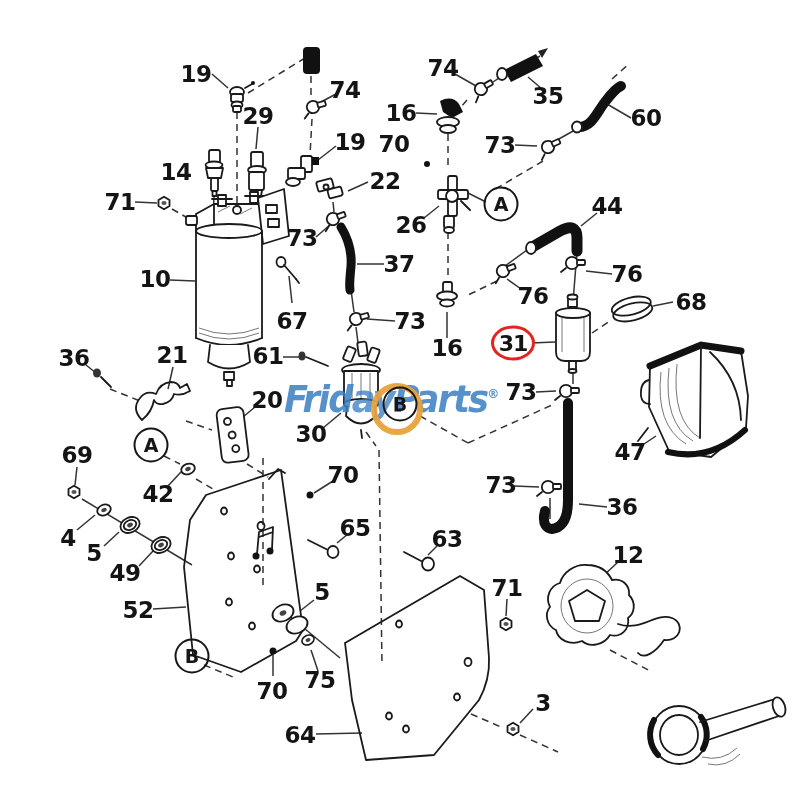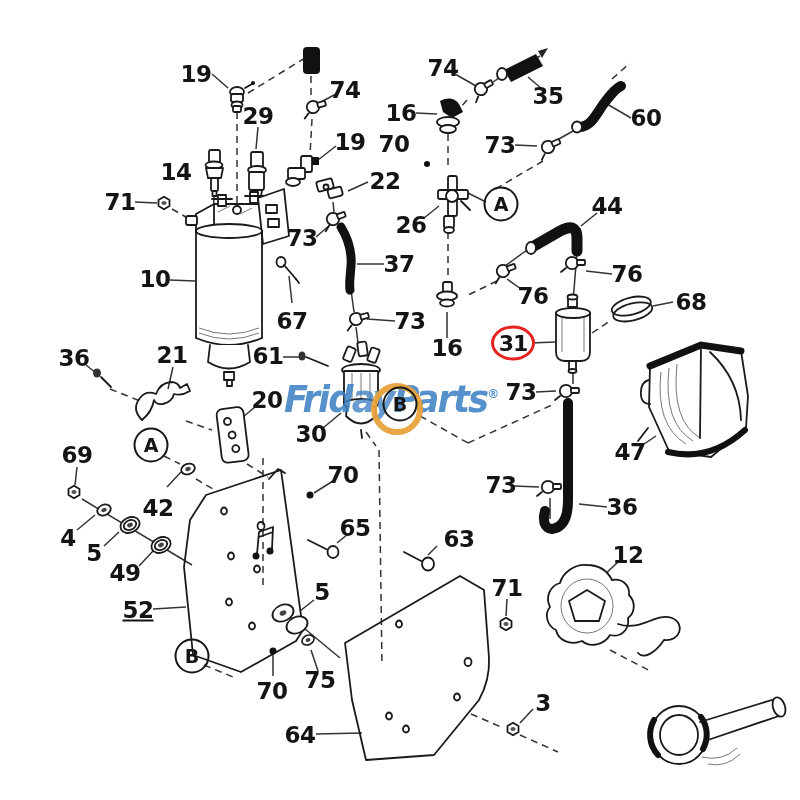--- a/index.html
+++ b/index.html
@@ -424,31 +424,31 @@
       <div class="plabel" style="left: 74px; top: 358px;">36</div>
       <div class="plabel" style="left: 172px; top: 355px;">21</div>
       <div class="plabel" style="left: 268px; top: 356px; text-align: right;">61</div>
       <div class="plabel" style="left: 267px; top: 400px;">20</div>
       <div class="plabel" style="left: 521px; top: 392px;">73</div>
       <div class="plabel" style="left: 311px; top: 434px;">30</div>
       <div class="plabel" style="left: 630px; top: 452px;">47</div>
       <div class="plabel" style="left: 77px; top: 455px;">69</div>
       <div class="plabel" style="left: 343px; top: 475px;">70</div>
       <div class="plabel" style="left: 501px; top: 485px;">73</div>
-      <div class="plabel" style="left: 158px; top: 494px; margin-top: 14px;">42</div>
+      <div class="plabel" style="left: 158px; top: 494px;">42</div>
       <div class="plabel" style="left: 622px; top: 507px;">36</div>
       <div class="plabel" style="left: 355px; top: 528px;">65</div>
       <div class="plabel" style="left: 68px; top: 538px;">4</div>
-      <div class="plabel" style="left: 459px; top: 539px;">63</div>
+      <div class="plabel" style="left: 447px; top: 539px;">63</div>
       <div class="plabel" style="left: 94px; top: 553px;">5</div>
       <div class="plabel" style="left: 628px; top: 555px;">12</div>
       <div class="plabel" style="left: 125px; top: 573px;">49</div>
       <div class="plabel" style="left: 507px; top: 588px;">71</div>
       <div class="plabel" style="left: 322px; top: 592px;">5</div>
-      <div class="plabel" style="left: 138px; top: 610px; text-decoration: underline;">52</div>
+      <div class="plabel" style="left: 138px; top: 610px;">52</div>
       <div class="plabel" style="left: 320px; top: 680px;">75</div>
       <div class="plabel" style="left: 272px; top: 691px;">70</div>
       <div class="plabel" style="left: 543px; top: 703px;">3</div>
       <div class="plabel" style="left: 300px; top: 735px;">64</div>
       <div class="refcircle" style="left: 501px; top: 204px;">A</div>
       <div class="refcircle" style="left: 151px; top: 445px;">A</div>
       <div class="refcircle" style="left: 400px; top: 404px;">B</div>
       <div class="refcircle" style="left: 192px; top: 656px;">B</div>
       <div class="hl" style="border-color: rgb(230, 35, 32); left: 513px; top: 343px;">31</div>
     </div>

